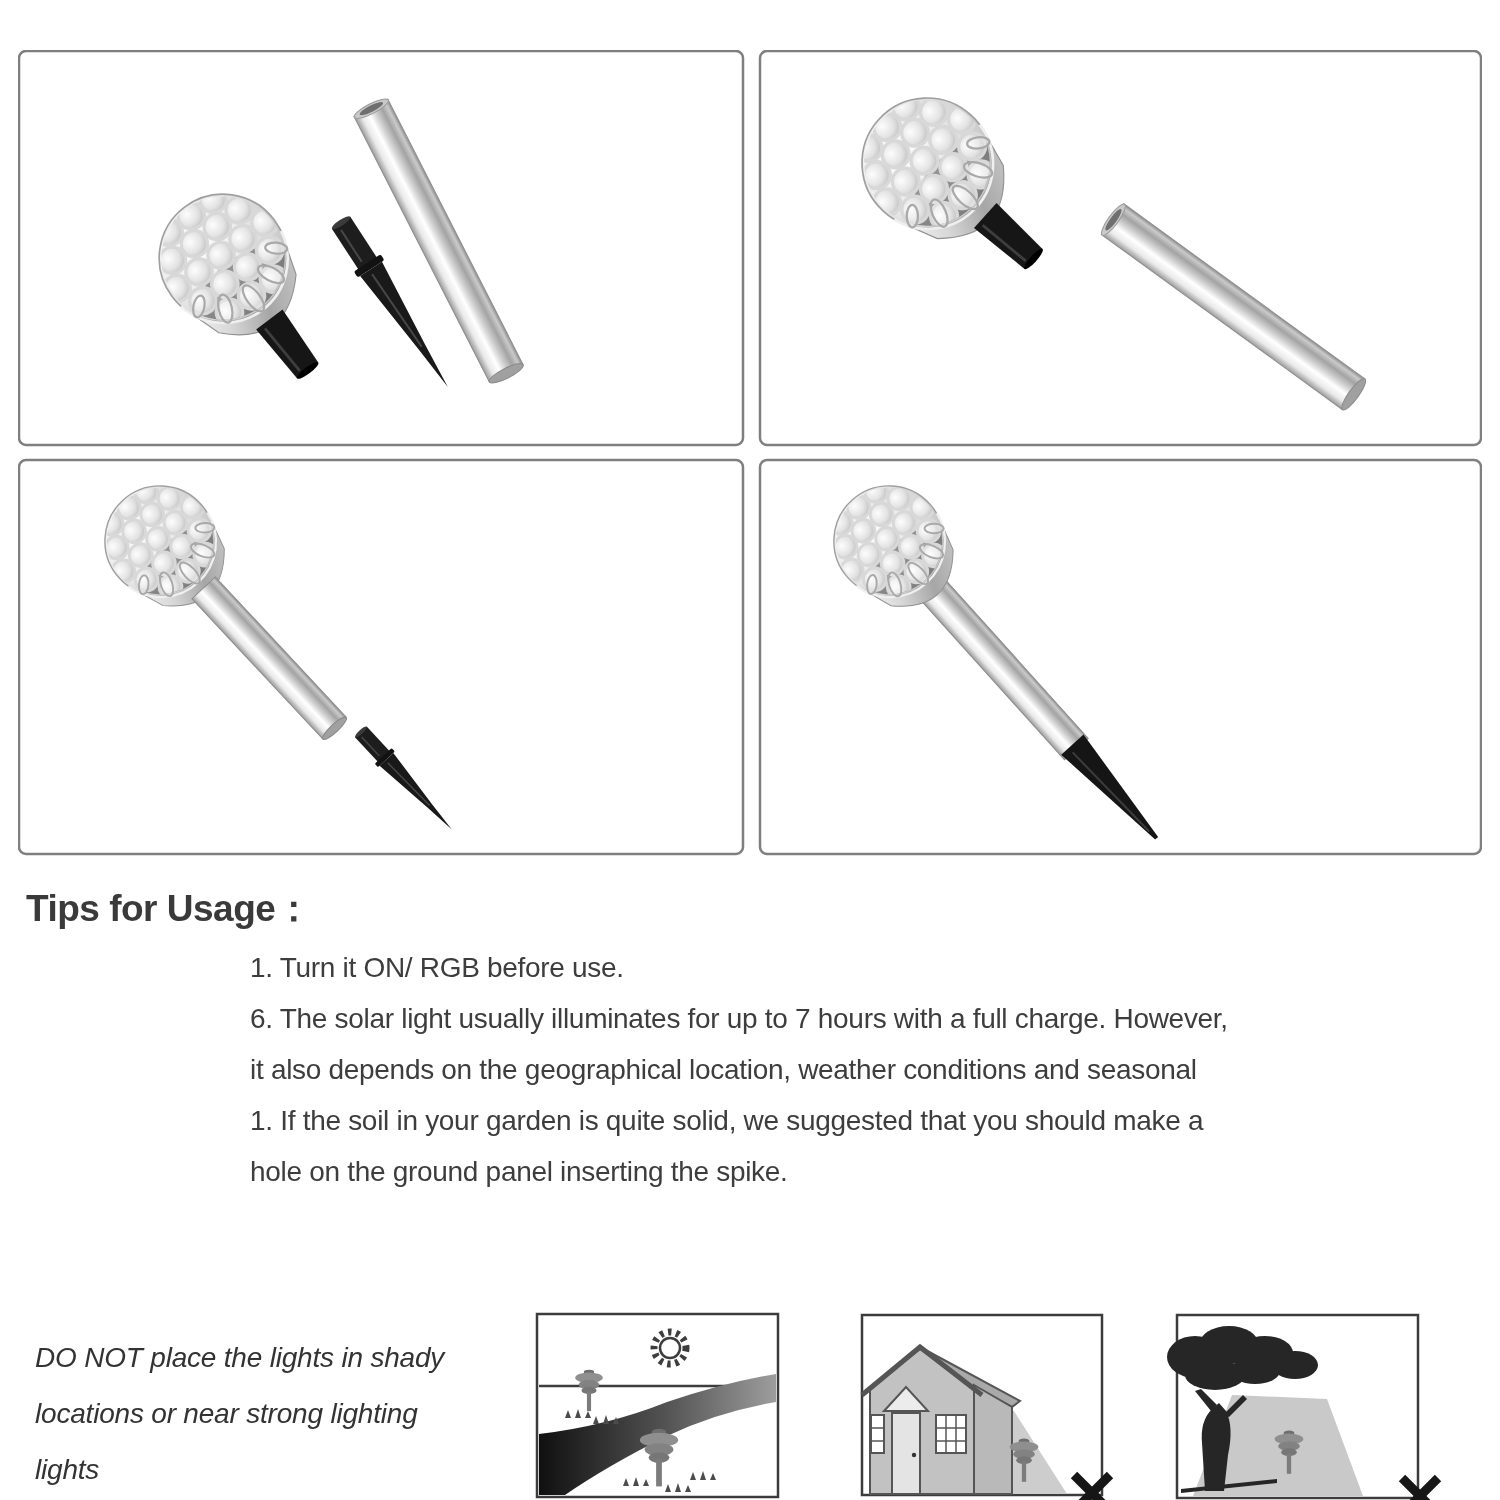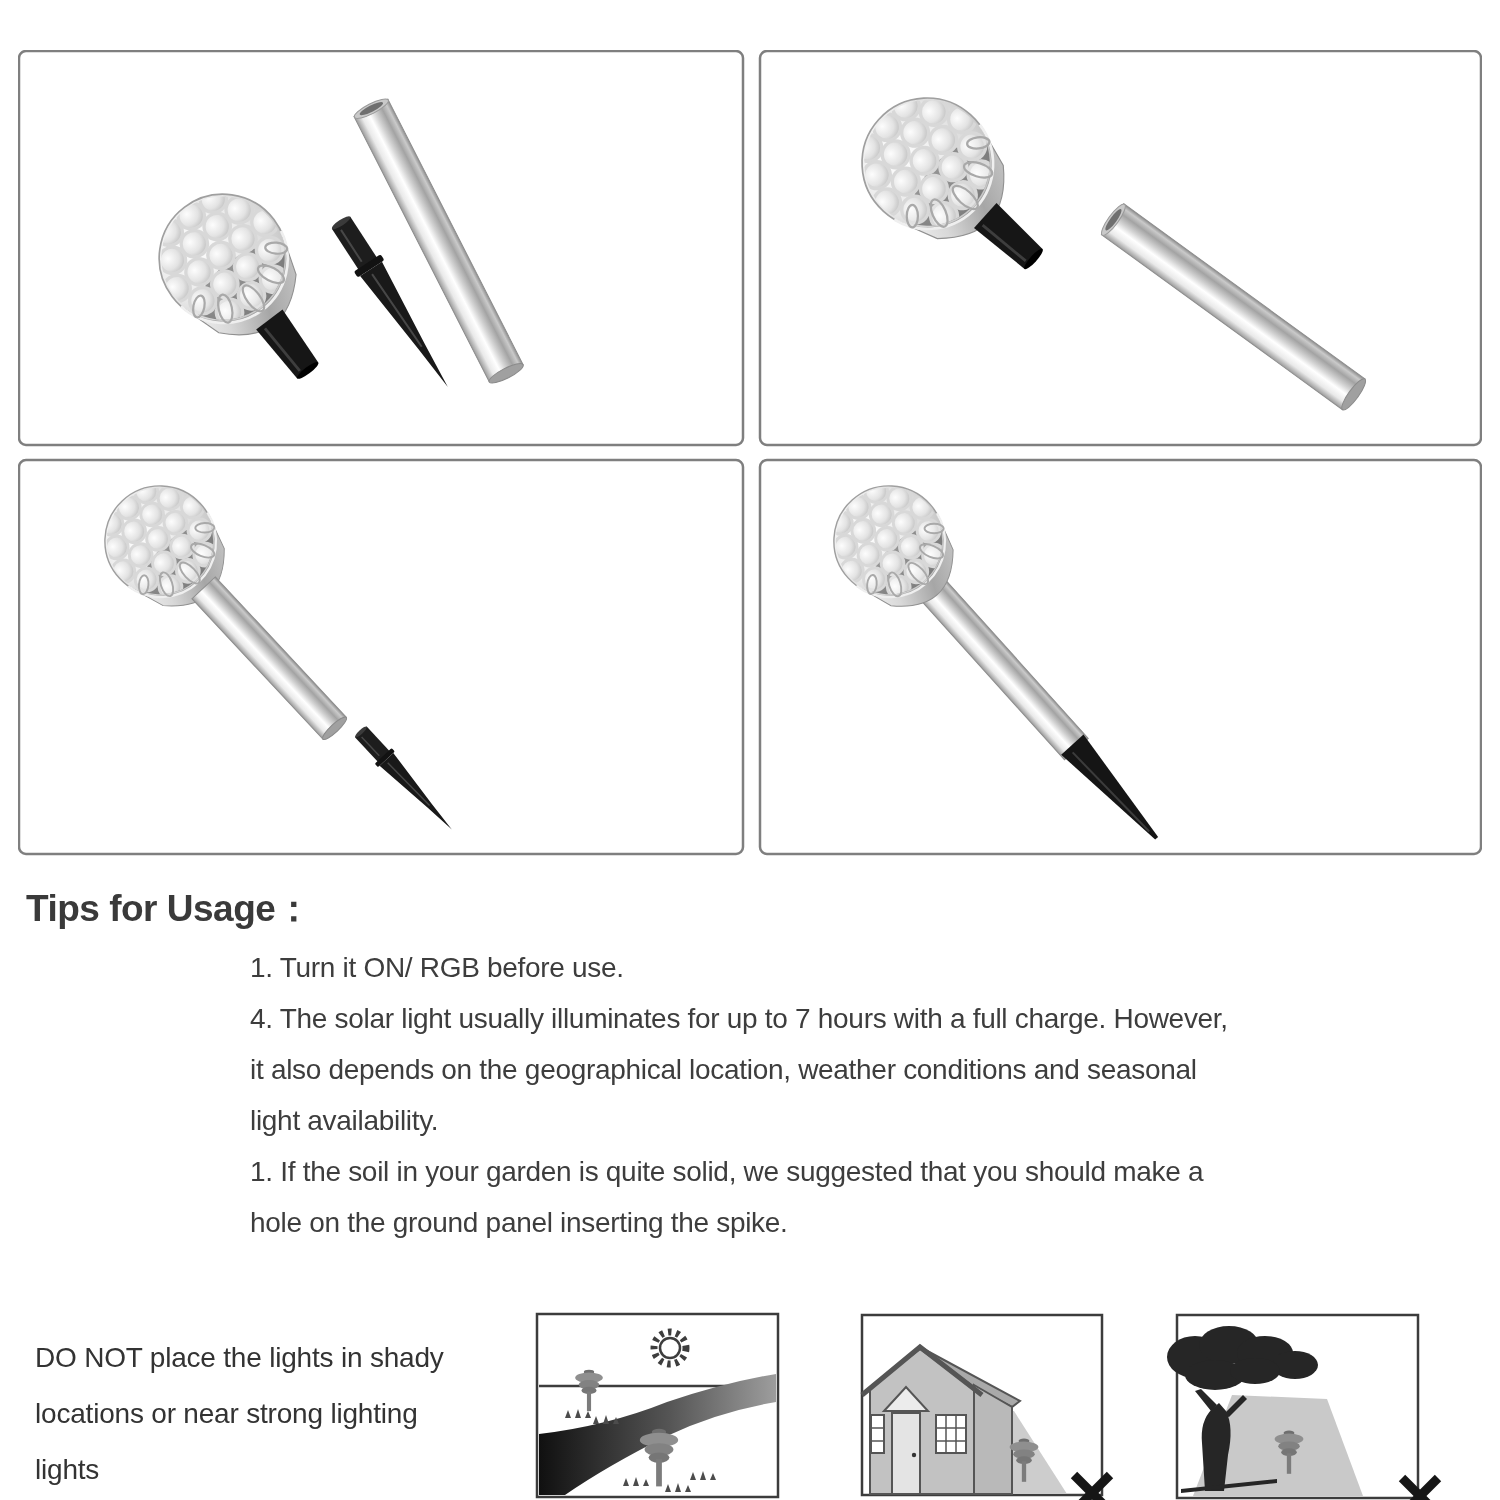--- a/index.html
+++ b/index.html
@@ -1,21 +1,21 @@
 <!DOCTYPE html>
 <html><head>
 <meta charset="utf-8">
 <style>
   html,body{margin:0;padding:0;background:#ffffff;}
   .canvas{position:relative;width:1500px;height:1500px;background:#ffffff;overflow:hidden;
           font-family:"Liberation Sans", sans-serif;margin-top:36px;}
   .abs{position:absolute;}
   .tips-heading{left:26px;top:848px;font-size:37px;font-weight:bold;color:#3a3a3a;letter-spacing:-0.5px;}
   .tips{left:250px;top:906px;font-size:28px;line-height:51px;color:#3d3d3d;letter-spacing:-0.3px;}
-  .warning{left:35px;top:1294px;font-size:28px;line-height:56px;color:#333333;letter-spacing:-0.2px;width:480px;}
+  .warning{left:35px;top:1294px;font-size:28px;line-height:56px;color:#333333;letter-spacing:-0.2px;width:480px;font-style:italic;}
   svg{display:block;}
 </style>
 </head>
 <body>
 
 <div class="canvas">
 
   <svg class="abs" style="left:18px;top:14px" width="1464" height="806" viewBox="0 0 1464 806">
     <defs>
       <radialGradient id="gBall" cx="38%" cy="30%" r="75%">
@@ -156,23 +156,22 @@
             <use href="#headProto"></use>
           </g>
       </g>
     </g>
   </svg>
 
   <div class="abs tips-heading">Tips for Usage：</div>
 
   <div class="abs tips">
     <div>1. Turn it ON/ RGB before use.</div>
-    <div>4. The solar light usually illuminates for up to 7 hours with a full charge. However,</div>
+    <div>6. The solar light usually illuminates for up to 7 hours with a full charge. However,</div>
     <div>it also depends on the geographical location, weather conditions and seasonal</div>
-    <div>light availability.</div>
     <div>1. If the soil in your garden is quite solid, we suggested that you should make a</div>
     <div>hole on the ground panel inserting the spike.</div>
   </div>
 
   <div class="abs warning">
     <div>DO NOT place the lights in shady</div>
     <div>locations or near strong lighting</div>
     <div>lights</div>
   </div>
 

